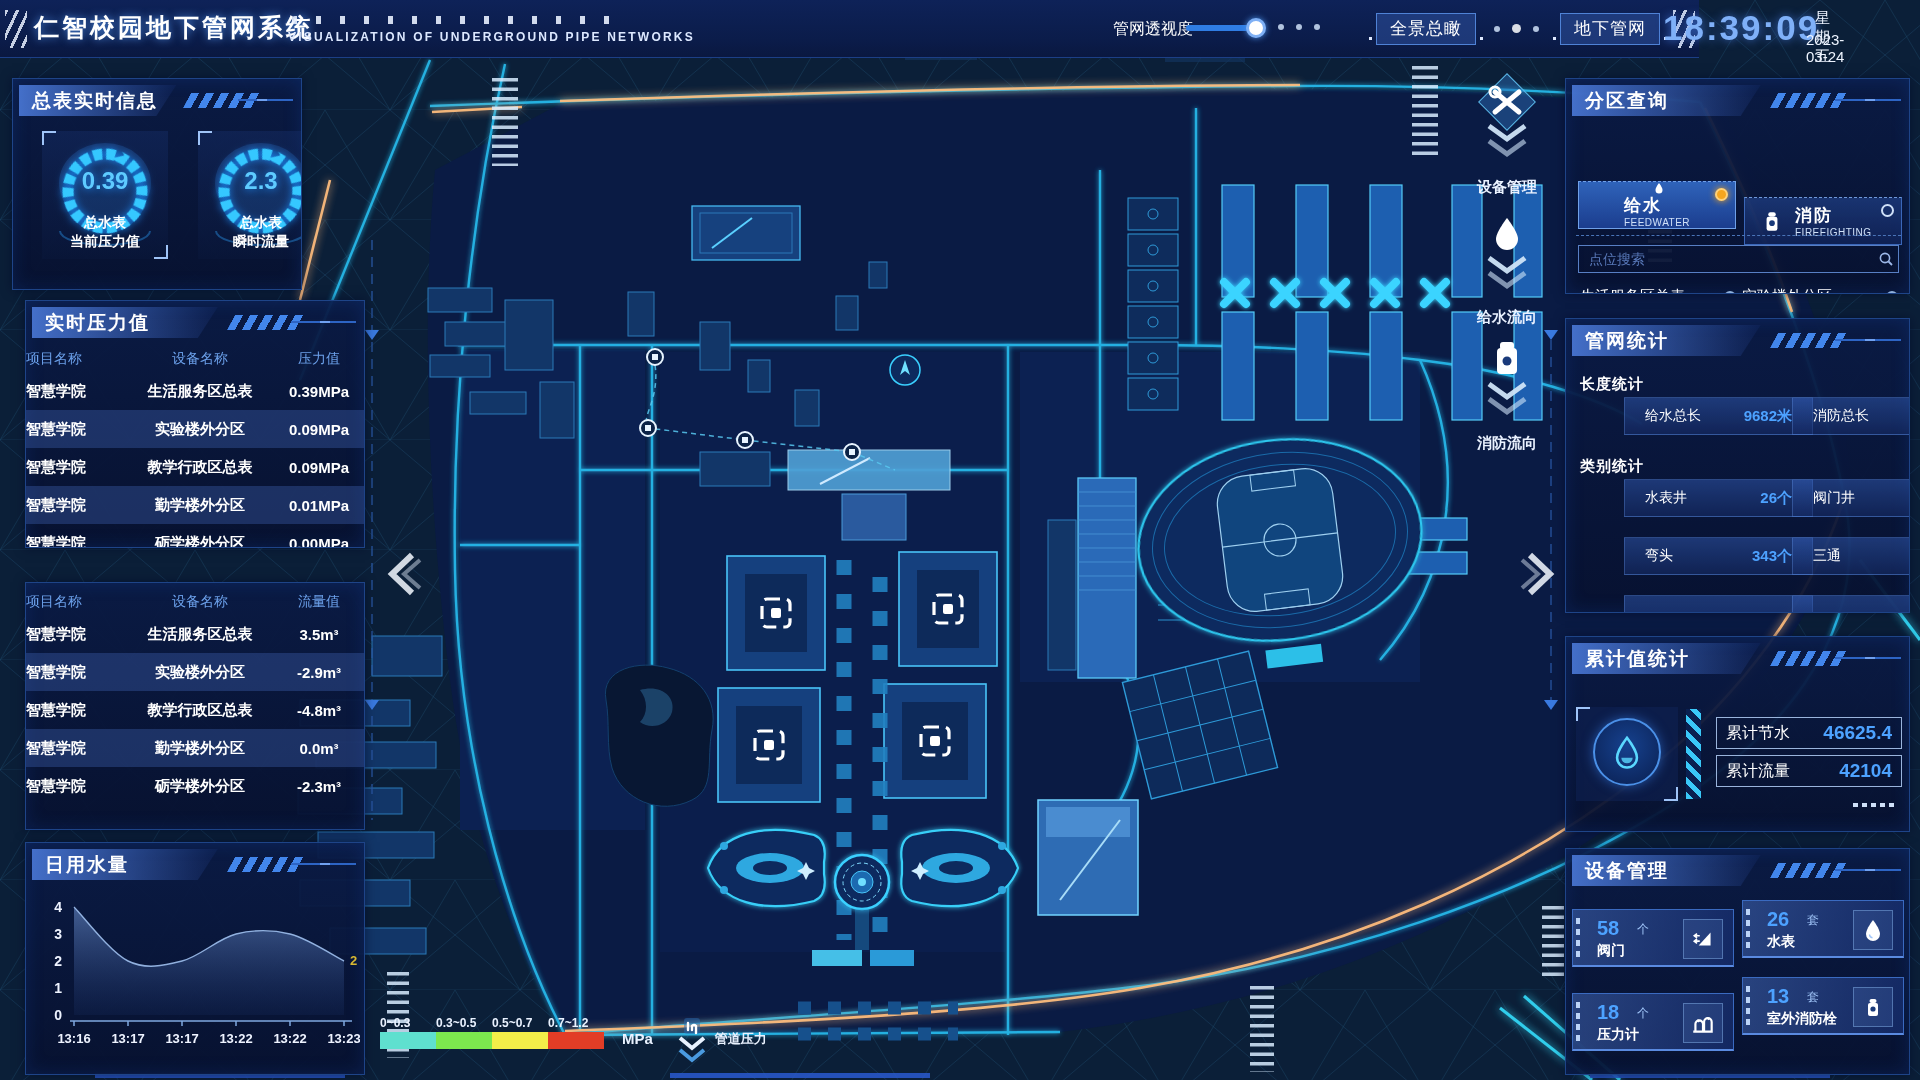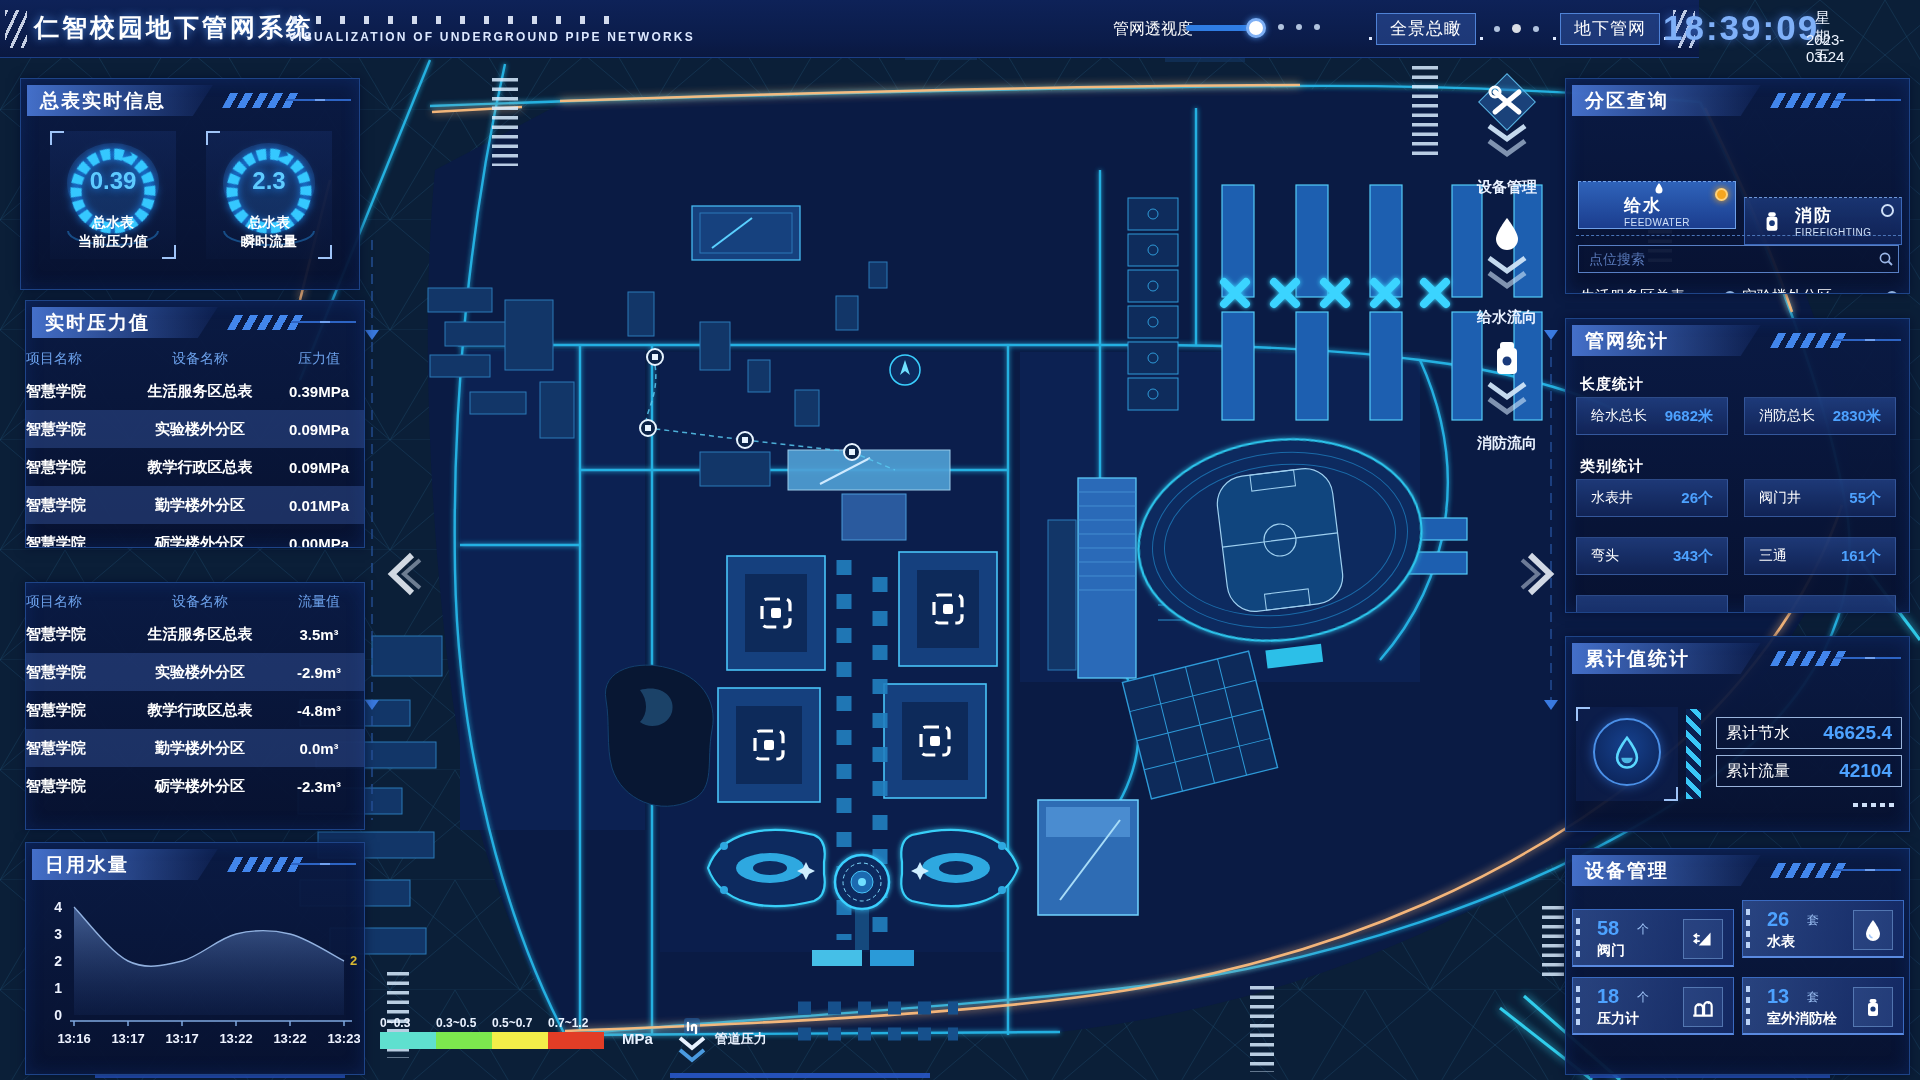--- a/index.html
+++ b/index.html
@@ -80,23 +80,23 @@
   #zone-search{position:absolute;left:12px;top:166px;width:321px;height:28px;background:transparent;
     border:1px solid #587fc4;color:#9db8e8;font-size:14px;padding:0 30px 0 10px;outline:none;font-family:"Liberation Sans",sans-serif;}
   #zone-search::placeholder{color:#5878b8;}
   #zone-search-icon{position:absolute;left:312px;top:172px;width:16px;height:16px;}
   .zitem{display:flex;align-items:center;justify-content:space-between;width:160px;height:27px;color:#fff;font-size:15px;}
   .zitem .rad{width:12px;height:12px;border-radius:50%;border:2px solid #8fb0dc;margin-right:4px;}
   #zone-list{position:absolute;left:14px;top:204px;width:322px;display:flex;flex-wrap:wrap;column-gap:2px;row-gap:2px;}
 
   
   .sec-label{position:absolute;font-size:15px;color:#fff;font-weight:bold;letter-spacing:1px;}
-  .sbox{position:absolute;width:152px;height:38px;display:flex;align-items:center;justify-content:space-between;
-    padding:0 14px;background:linear-gradient(180deg,rgba(46,86,170,.55),rgba(22,44,104,.6));
-    border:1px solid rgba(96,146,226,.35);}
+  .sbox{position:absolute;width:189px;height:38px;display:flex;align-items:center;justify-content:space-between;
+    padding:0 20px;background:linear-gradient(180deg,rgba(46,86,170,.55),rgba(22,44,104,.6));
+    border:1px solid rgba(96,146,226,.35);margin-left:48px;}
   .sbox .sl{font-size:14px;color:#fff;} .sbox .sv{font-size:15px;color:#4da2ff;font-weight:bold;}
 
   
   #cum-iconbox{position:absolute;left:10px;top:70px;width:102px;height:94px;background:rgba(16,36,88,.5);}
   #cum-circle{position:absolute;left:17px;top:11px;width:68px;height:68px;border-radius:50%;
     border:2px solid #4a90e8;background:radial-gradient(circle at 50% 40%,#16418e,#0a1f50);
     box-shadow:0 0 12px rgba(60,140,255,.5);display:flex;align-items:center;justify-content:center;}
   #cum-hatch{position:absolute;left:120px;top:72px;width:15px;height:90px;
     background:repeating-linear-gradient(45deg,#3ac8f8 0 5px,#0a2050 5px 11px);}
   .cvbox{position:absolute;left:150px;width:186px;height:32px;border:1px solid #9ab4dc;
@@ -488,21 +488,21 @@
       <i class="big"></i>
       <i></i>
     </div>
   <button class="hbtn" style="left:1560px">地下管网</button>
 
   <div id="hdr-time">18:39:09</div>
   <div id="hdr-week">星期五</div>
   <div id="hdr-date">2023-03-24</div>
 </div>
 
-<div class="panel" style="left:20px;top:78px;width:340px;height:212px">
+<div class="panel" style="left:12px;top:78px;width:290px;height:212px">
   <div class="phead">
       <div class="pbg"></div>
     <h3>总表实时信息</h3>
     <div class="slashes"></div>
       <div class="hline"></div>
   </div>
   <div class="gauge corner" style="left:29px;top:52px">
     <svg width="126" height="128" viewBox="0 0 126 128">
       <ellipse cx="63" cy="52" rx="46" ry="40" fill="#2a6ac0" opacity="0.28"></ellipse>
       <circle cx="63" cy="60" r="37" fill="none" stroke="#0f3a78" stroke-width="11"></circle>
@@ -782,21 +782,21 @@
         <span class="dnum">26</span>
         <span class="dunit">套</span>
         <span class="dlbl">水表</span>
         <span class="iconframe">
           <svg width="24" height="24" viewBox="0 0 24 24">
             <path d="M12 2 C12 2 5 11 5 16 a7 7 0 0 0 14 0 C19 11 12 2 12 2 Z" fill="#fff"></path>
             <path d="M8.5 16.5 a3.5 3.5 0 0 0 3 3.3" stroke="#9fc4f8" stroke-width="1.4" fill="none"></path>
           </svg>
         </span>
       </div>
-      <div class="dcard" style="left: 6px; top: 128px;">
+      <div class="dcard" style="left: 6px; top: 144px;">
         <span class="dnum">18</span>
         <span class="dunit">个</span>
         <span class="dlbl">压力计</span>
         <span class="iconframe">
           <svg width="26" height="26" viewBox="0 0 24 24">
             <path d="M3 20 h18 M5 20 v-7 a3.5 3.5 0 0 1 7 0 v7 M13 20 v-9 a3.5 3.5 0 0 1 7 0 v9" stroke="#fff" stroke-width="2" fill="none"></path>
             <path d="M7 9 l1.5 2 M16 7 l1.5 2" stroke="#fff" stroke-width="1.6"></path>
           </svg>
         </span>
       </div>

